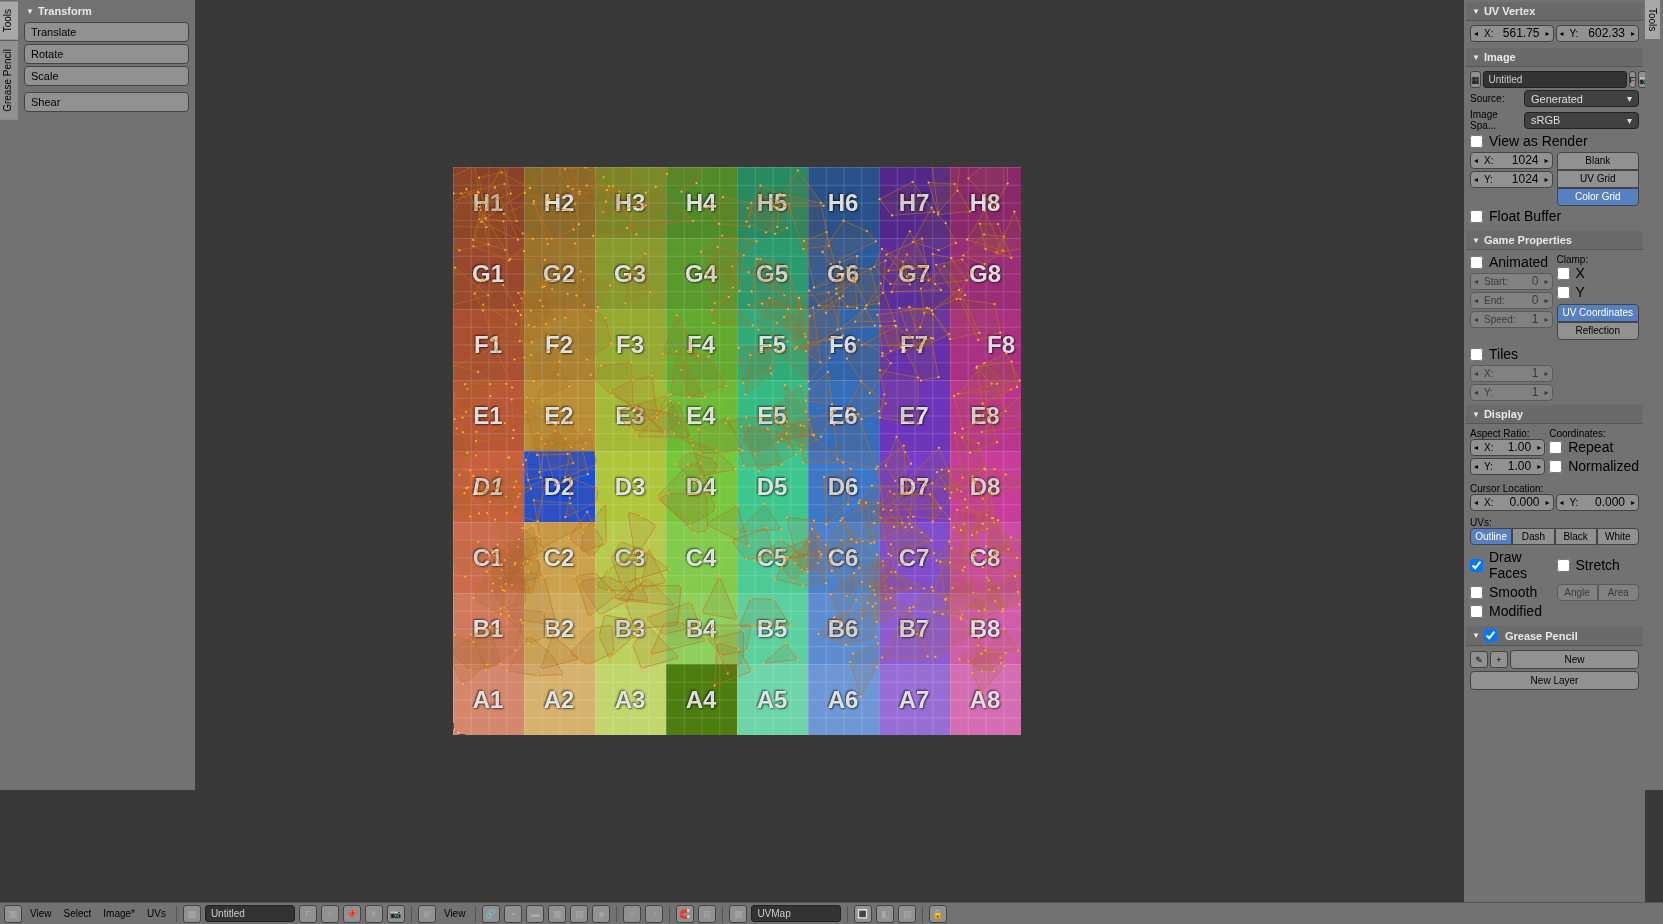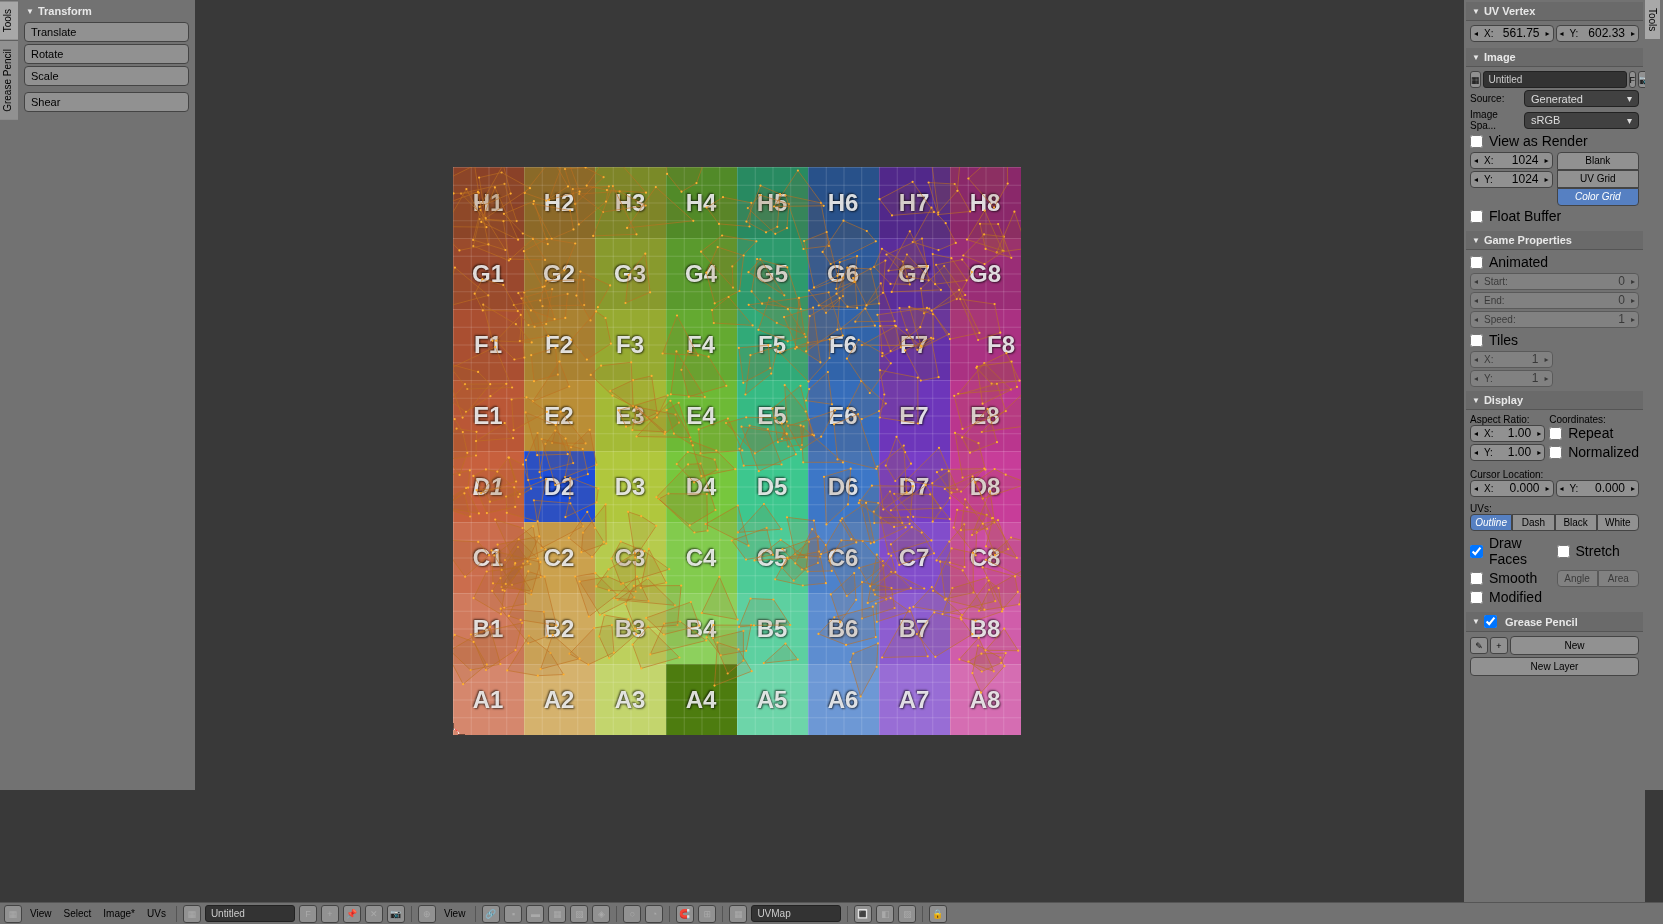--- a/index.html
+++ b/index.html
@@ -39,21 +39,21 @@
 .num-field.disabled { opacity: 0.5; }
 .dropdown { flex: 1; background: #414141; border: 1px solid #222; border-radius: 4px; color: #ddd; padding: 2px 6px; height: 17px; display: flex; align-items: center; justify-content: space-between; cursor: pointer; }
 .dropdown::after { content: "▾"; font-size: 10px; }
 .check-row { display: flex; align-items: center; gap: 6px; margin-bottom: 3px; }
 .check-row input { width: 13px; height: 13px; }
 .check-row label { color: #000; font-size: 14px; }
 .btn-group { display: flex; gap: 0; margin-bottom: 2px; }
 .btn-group .gbtn { flex: 1; background: #919191; border: 1px solid #444; color: #000; padding: 2px 4px; text-align: center; cursor: pointer; font-size: 10px; height: 17px; line-height: 12px; }
 .btn-group .gbtn:first-child { border-radius: 4px 0 0 4px; }
 .btn-group .gbtn:last-child { border-radius: 0 4px 4px 0; }
-.btn-group .gbtn.active { background: #5680c2; color: #fff; font-style: italic; }
+.btn-group .gbtn.active { background: #5680c2; color: #fff; }
 .two-col { display: flex; gap: 4px; }
 .two-col > div { flex: 1; }
 .wide-btn { display: block; width: 100%; padding: 3px; background: #919191; border: 1px solid #444; border-radius: 4px; color: #000; text-align: center; cursor: pointer; font-size: 10px; margin-bottom: 2px; }
 .text-input { flex: 1; background: #333; border: 1px solid #222; color: #ccc; padding: 2px 5px; height: 17px; border-radius: 3px; font-size: 10px; }
 .mini-icon-btn { width: 18px; height: 17px; background: #919191; border: 1px solid #444; border-radius: 3px; display: inline-flex; align-items: center; justify-content: center; cursor: pointer; font-size: 9px; color: #000; }
 
 .footer { position: absolute; left: 0; right: 0; bottom: 0; height: 22px; background: #727272; display: flex; align-items: center; padding: 0 4px; gap: 4px; border-top: 1px solid #555; }
 .footer .fitem { color: #000; padding: 0 4px; cursor: pointer; font-size: 10px; }
 .footer .ficon { width: 18px; height: 18px; display: inline-flex; align-items: center; justify-content: center; background: #919191; border: 1px solid #444; border-radius: 3px; cursor: pointer; font-size: 9px; }
 .footer .ftextbox { background: #333; border: 1px solid #222; color: #ccc; padding: 1px 5px; height: 17px; border-radius: 3px; font-size: 10px; width: 90px; }
@@ -1477,20 +1477,35 @@
               <span class="nf-value">0</span>
               <span class="arrow">▸</span>
             </div>
           <div class="num-field disabled" style="margin-top:2px">
               <span class="arrow">◂</span>
               <span class="nf-label">Speed:</span>
               <span class="nf-value">1</span>
               <span class="arrow">▸</span>
             </div>
         </div>
+        <div>
+          <div class="row-label">Clamp:</div>
+          <div class="check-row">
+              <input type="checkbox" style="">
+              <label>X</label>
+            </div>
+          <div class="check-row">
+              <input type="checkbox" style="">
+              <label>Y</label>
+            </div>
+          <div class="btn-group" style="flex-direction:column;margin-top:4px">
+            <div class="gbtn active" style="border-radius:4px 4px 0 0">UV Coordinates</div>
+            <div class="gbtn" style="border-radius:0 0 4px 4px">Reflection</div>
+          </div>
+        </div>
       </div>
       <div class="two-col" style="margin-top:4px">
         <div>
           <div class="check-row">
               <input type="checkbox" style="">
               <label>Tiles</label>
             </div>
           <div class="num-field disabled">
               <span class="arrow">◂</span>
               <span class="nf-label">X:</span>

